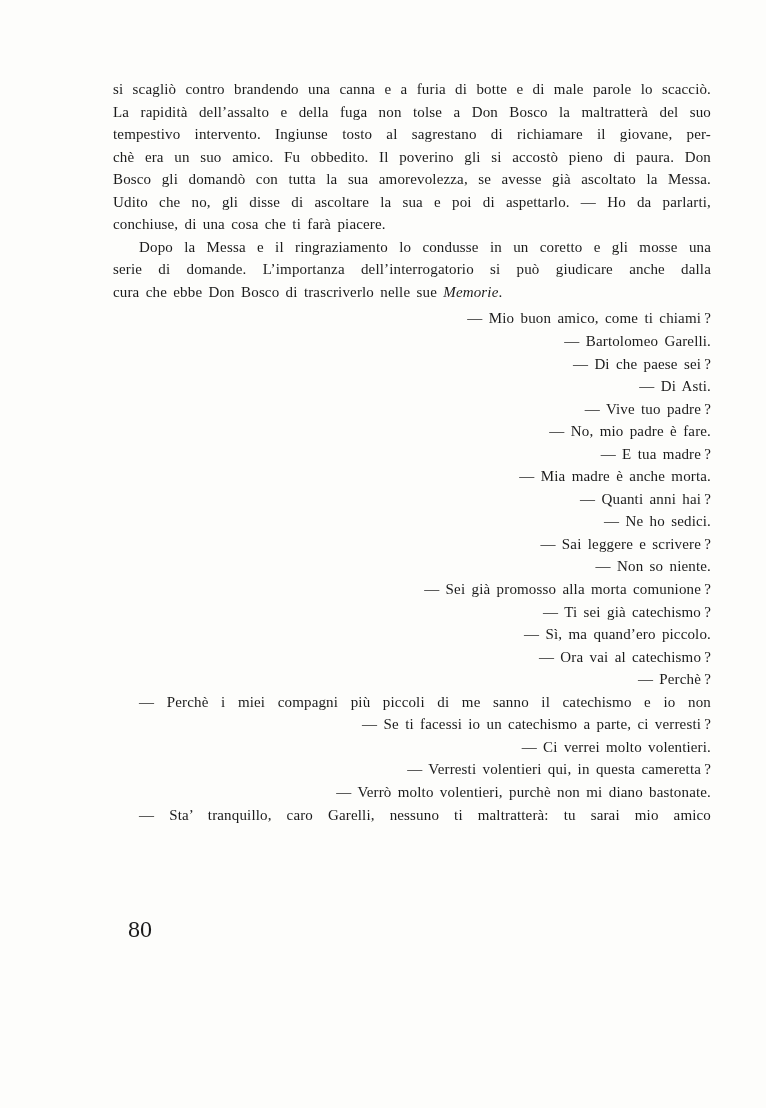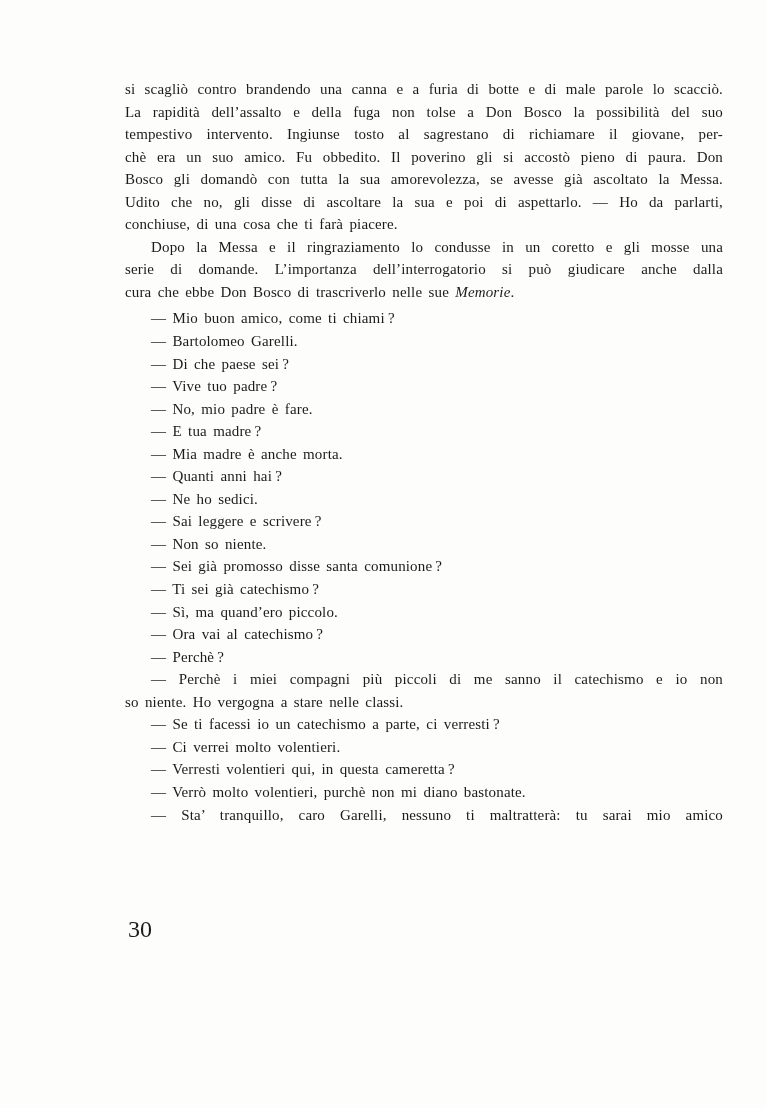--- a/index.html
+++ b/index.html
@@ -14,38 +14,39 @@
     font-family: "Liberation Serif", "DejaVu Serif", serif;
     color: #1b1b1b;
     overflow: hidden;
   }
   .book-page {
     position: absolute;
     inset: 0;
   }
   .page-text {
     position: absolute;
-    left: 125px;
+    left: 113px;
     top: 0;
     width: 598px;
     padding-top: 78px;
     font-size: 15px;
     line-height: 22.55px;
     word-spacing: 0.16em;
     letter-spacing: 0.01em;
   }
   .line {
     text-align: left;
   }
   .line.justify {
     text-align: justify;
     text-align-last: justify;
   }
   .line.indent {
     text-indent: 26px;
+    text-align: right;
   }
   .line.gap {
     margin-top: 4px;
   }
   .italic {
     font-style: italic;
   }
   .page-number {
     position: absolute;
     left: 128px;
@@ -54,47 +55,47 @@
     line-height: 26px;
     color: #1b1b1b;
   }
 </style>
 </head>
 <body>
 
 <div class="book-page">
   <div class="page-text">
       <div class="line justify">si scagliò contro brandendo una canna e a furia di botte e di male parole lo scacciò.</div>
-      <div class="line justify">La rapidità dell’assalto e della fuga non tolse a Don Bosco la possibilità del suo</div>
+      <div class="line justify">La rapidità dell’assalto e della fuga non tolse a Don Bosco la maltratterà del suo</div>
       <div class="line justify">tempestivo intervento. Ingiunse tosto al sagrestano di richiamare il giovane, per-</div>
       <div class="line justify">chè era un suo amico. Fu obbedito. Il poverino gli si accostò pieno di paura. Don</div>
       <div class="line justify">Bosco gli domandò con tutta la sua amorevolezza, se avesse già ascoltato la Messa.</div>
       <div class="line justify">Udito che no, gli disse di ascoltare la sua e poi di aspettarlo. — Ho da parlarti,</div>
       <div class="line">conchiuse, di una cosa che ti farà piacere.</div>
       <div class="line justify indent">Dopo la Messa e il ringraziamento lo condusse in un coretto e gli mosse una</div>
       <div class="line justify">serie di domande. L’importanza dell’interrogatorio si può giudicare anche dalla</div>
       <div class="line"><span>cura che ebbe Don Bosco di trascriverlo nelle sue </span><span class="italic">Memorie</span><span>.</span></div>
       <div class="line indent gap">— Mio buon amico, come ti chiami ?</div>
       <div class="line indent">— Bartolomeo Garelli.</div>
       <div class="line indent">— Di che paese sei ?</div>
+      <div class="line indent">— Di Asti.</div>
       <div class="line indent">— Vive tuo padre ?</div>
       <div class="line indent">— No, mio padre è fare.</div>
       <div class="line indent">— E tua madre ?</div>
       <div class="line indent">— Mia madre è anche morta.</div>
       <div class="line indent">— Quanti anni hai ?</div>
       <div class="line indent">— Ne ho sedici.</div>
       <div class="line indent">— Sai leggere e scrivere ?</div>
       <div class="line indent">— Non so niente.</div>
-      <div class="line indent">— Sei già promosso disse santa comunione ?</div>
+      <div class="line indent">— Sei già promosso alla morta comunione ?</div>
       <div class="line indent">— Ti sei già catechismo ?</div>
       <div class="line indent">— Sì, ma quand’ero piccolo.</div>
       <div class="line indent">— Ora vai al catechismo ?</div>
       <div class="line indent">— Perchè ?</div>
       <div class="line justify indent">— Perchè i miei compagni più piccoli di me sanno il catechismo e io non</div>
-      <div class="line">so niente. Ho vergogna a stare nelle classi.</div>
       <div class="line indent">— Se ti facessi io un catechismo a parte, ci verresti ?</div>
       <div class="line indent">— Ci verrei molto volentieri.</div>
       <div class="line indent">— Verresti volentieri qui, in questa cameretta ?</div>
       <div class="line indent">— Verrò molto volentieri, purchè non mi diano bastonate.</div>
       <div class="line justify indent">— Sta’ tranquillo, caro Garelli, nessuno ti maltratterà: tu sarai mio amico</div>
     </div>
-  <div class="page-number">30</div>
+  <div class="page-number">80</div>
 </div>
 
 </body></html>

